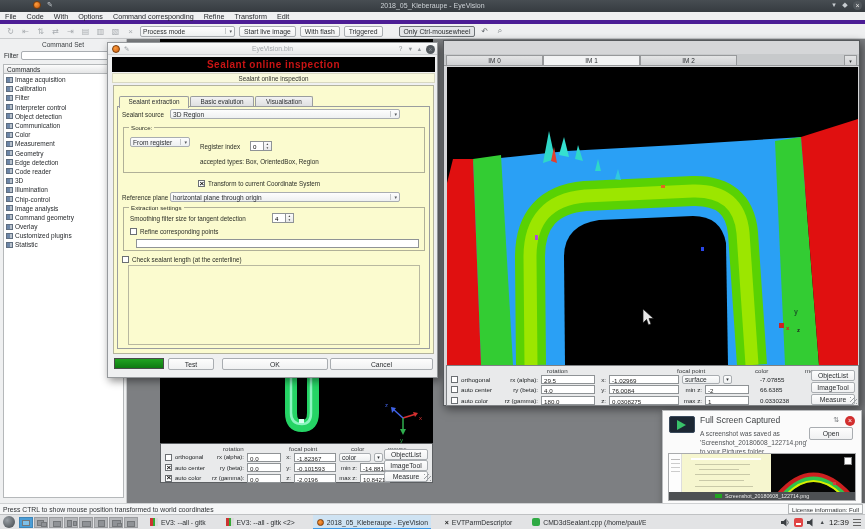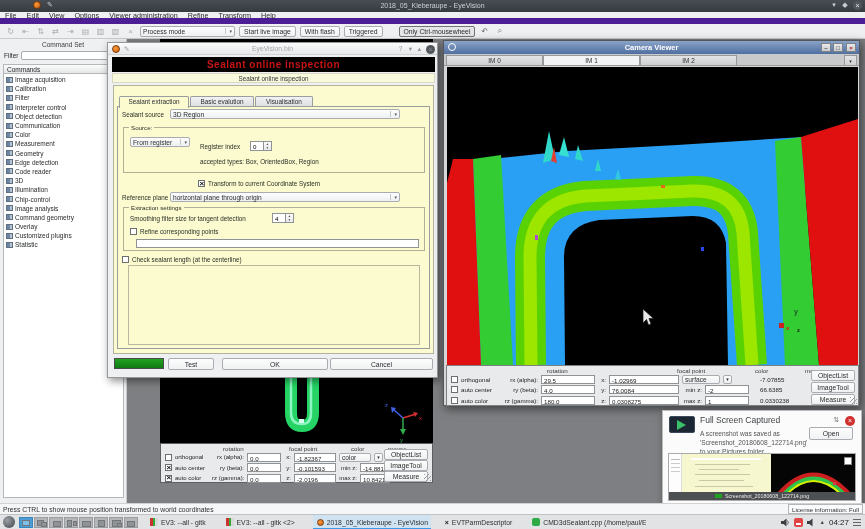--- a/index.html
+++ b/index.html
@@ -8,21 +8,21 @@
   #screen { position:relative; width:865px; height:529px; background:#7d7f82; overflow:hidden; }
   .abs { position:absolute; }
 
   
   .titlebar { left:0; top:0; width:865px; height:12px; background:linear-gradient(#474d52,#363b40); color:#ccd1d5; font-size:7px; }
   .titlebar .wtitle { position:absolute; left:0; right:0; top:2px; text-align:center; }
   .tb-ico { position:absolute; top:1px; }
   .winbtn { position:absolute; top:1px; color:#c7ccd0; font-size:7px; width:10px; text-align:center; }
   .closeball { background:#51575c; border-radius:50%; width:9px; height:9px; line-height:9px; color:#e8e8e8; }
 
-  .menubar { left:0; top:12px; width:865px; height:12px; background:#eff0f1; border-bottom:6px solid #4c1d95; display:flex; align-items:center; gap:10px; padding-left:5px; font-size:7.2px; color:#26292c; }
+  .menubar { left:0; top:12px; width:865px; height:12px; background:#eff0f1; border-bottom:4px solid #4c1d95; display:flex; align-items:center; gap:10px; padding-left:5px; font-size:7.2px; color:#26292c; }
   .menubar span { cursor:default; }
 
   .toolbar { left:0; top:24px; width:865px; height:15px; background:#eff0f1; border-bottom:1px solid #c9cbcd; display:flex; align-items:center; gap:4px; padding-left:5px; font-size:8px; color:#a7abaf; }
   .ticon { width:11px; text-align:center; }
   .btn { background:linear-gradient(#fdfdfd,#f0f1f2); border:1px solid #a9adb1; border-radius:2px; font-size:6.8px; color:#2b2e31; display:flex; align-items:center; justify-content:center; height:11px; padding:0 4px; }
   .toggled { border:1px solid #6f7478; background:#e4e6e8; }
   .combo { background:linear-gradient(#fdfdfd,#eef0f1); border:1px solid #a9adb1; border-radius:2px; font-size:6.6px; color:#2b2e31; height:11px; display:flex; align-items:center; padding:0 2px; position:relative; }
   .combo .arr { margin-left:auto; font-size:5px; color:#55595d; padding-left:3px; border-left:1px solid #c4c7c9; }
 
   
@@ -121,27 +121,27 @@
     <span class="tb-ico ladybug" style="left:33px;"></span>
     <span class="tb-ico" style="left:47px;font-size:7px;color:#c7ccd0;">✎</span>
     <span class="wtitle">2018_05_Kleberaupe - EyeVision</span>
     <span class="winbtn" style="right:26px;">▾</span>
     <span class="winbtn" style="right:15px;">◆</span>
     <span class="winbtn closeball" style="right:3px;">×</span>
   </div>
 
   <div class="abs menubar">
     <span>File</span>
-    <span>Edit</span>
-    <span>View</span>
+    <span>Code</span>
+    <span>With</span>
     <span>Options</span>
-    <span>Viewer administration</span>
+    <span>Command corresponding</span>
     <span>Refine</span>
     <span>Transform</span>
-    <span>Help</span>
+    <span>Edit</span>
   </div>
 
   <div class="abs toolbar">
     <span class="ticon">↻</span>
     <span class="ticon">⇤</span>
     <span class="ticon">⇅</span>
     <span class="ticon">⇄</span>
     <span class="ticon">⇥</span>
     <span class="ticon">▤</span>
     <span class="ticon">▥</span>
@@ -384,27 +384,20 @@
 
     <div class="d-buttons">
       <div class="progress"></div>
       <div class="btn" style="left:60px;top:315px;width:46px;">Test</div>
       <div class="btn" style="left:114px;top:315px;width:106px;">OK</div>
       <div class="btn" style="left:222px;top:315px;width:103px;">Cancel</div>
     </div>
   </div>
 
   <div class="abs cam-window">
-    <div class="cam-titlebar">
-      <span style="position:absolute;left:4px;top:2px;width:8px;height:8px;border:1.6px solid #fff;border-radius:50%;"></span>
-      <span class="cam-title">Camera Viewer</span>
-      <span class="cam-wbtn" style="right:28px;">–</span>
-      <span class="cam-wbtn" style="right:16px;">□</span>
-      <span class="cam-wbtn" style="right:3px;color:#b02020;">×</span>
-    </div>
     <div class="cam-tabs">
       <div class="cam-tab" style="left:2px;">IM 0</div>
       <div class="cam-tab active" style="left:99px;">IM 1</div>
       <div class="cam-tab" style="left:196px;">IM 2</div>
       <div class="cam-tab" style="right:2px;width:13px;font-size:5px;">▾</div>
     </div>
 
     <div class="cam-img">
       <svg width="411" height="298" viewBox="0 0 411 298">
         <rect x="0" y="0" width="411" height="298" fill="#000"></rect>
@@ -583,18 +576,18 @@
     <div class="tray">
       <svg width="9" height="9" viewBox="0 0 9 9">
           <polygon points="0,3 2.5,3 5.5,0.5 5.5,8.5 2.5,6 0,6" fill="#3a3e42"></polygon>
           <path d="M6.5,2.5 Q8,4.5 6.5,6.5" fill="none" stroke="#3a3e42" stroke-width="0.8"></path>
         </svg>
       <span class="redtray"></span>
       <svg width="9" height="9" viewBox="0 0 9 9">
           <polygon points="0,3 2.5,3 5.5,0.5 5.5,8.5 2.5,6 0,6" fill="#3a3e42"></polygon>
         </svg>
       <span style="font-size:5.5px;color:#44484c;">▲</span>
-      <span class="clock">04:27</span>
+      <span class="clock">12:39</span>
       <span class="hamb"></span>
     </div>
   </div>
 
 </div>
 
 </body></html>

